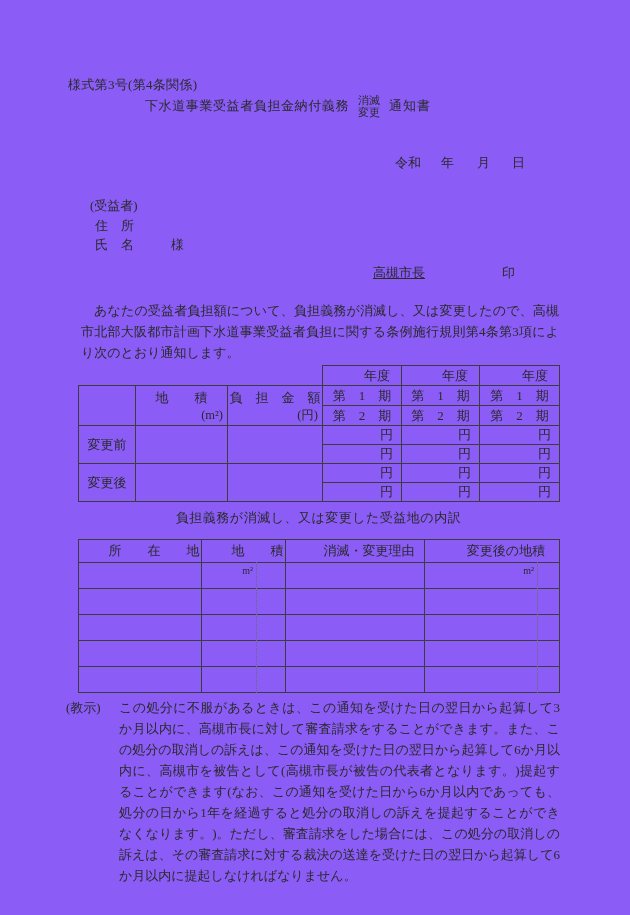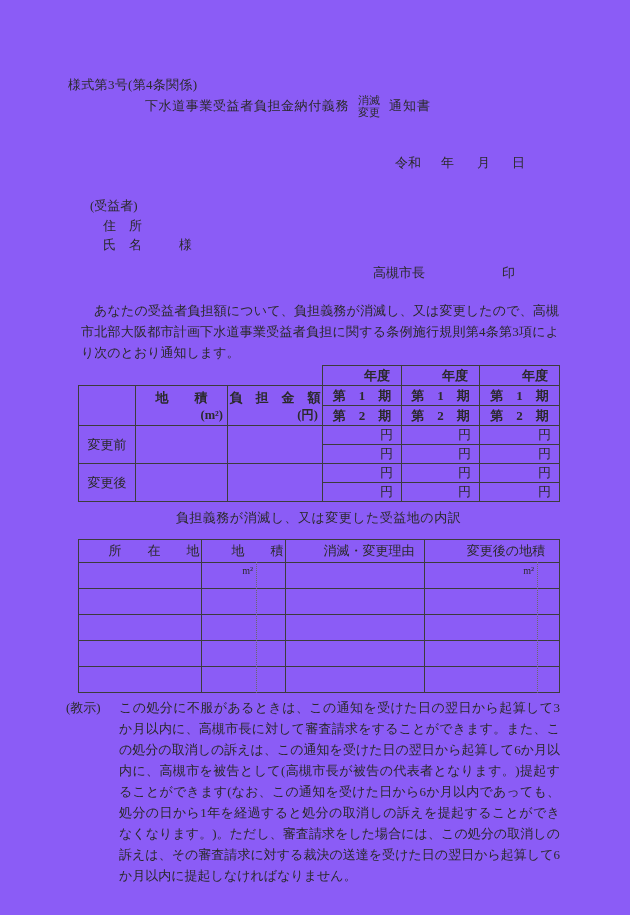--- a/index.html
+++ b/index.html
@@ -22,34 +22,34 @@
   .doc-title .main { font-size: 13px; letter-spacing: 0.6px; }
   .doc-title .stack { margin: 0 9px; font-size: 11px; line-height: 12px; }
   .doc-title .suffix { font-size: 13px; letter-spacing: 1px; }
   .date-line { left: 395px; top: 154px; }
   .date-line span { display: inline-block; }
   .date-line .yl { margin-left: 20px; }
   .date-line .ml { margin-left: 23px; }
   .date-line .dl { margin-left: 22px; }
 
   .recipient { left: 90px; top: 196px; line-height: 19.5px; }
-  .recipient .indent { padding-left: 5px; margin-left: 8px; }
+  .recipient .indent { padding-left: 5px; }
   .recipient .honorific { margin-left: 37px; }
 
-  .issuer { left: 373px; top: 264px; width: 180px; }
+  .issuer { left: 373px; top: 264px; width: 180px; text-decoration: underline; }
   .issuer .seal { position: absolute; left: 129px; top: 0; }
 
   .intro { left: 81px; top: 300px; width: 478px; line-height: 21px;
            text-indent: 13px; text-align: justify; }
 
   
   .t1 { left: 78px; top: 365px; border-collapse: collapse; table-layout: fixed; width: 481px; }
   .t1 td { border: 1px solid #3c3c3c; padding: 0; font-size: 13px; vertical-align: middle; }
   .t1 td.ghost { border-top: none; border-left: none; }
-  .t1 tr.h20 { height: 20px; font-weight: bold; }
+  .t1 tr.h20 { height: 20px; }
   .t1 tr.h19 { height: 19px; }
   .t1 .yr { text-align: right; padding-right: 11px; }
   .t1 .period { text-align: center; }
   .t1 .yen { text-align: right; padding-right: 8px; }
   .t1 .rowlabel { text-align: center; }
   .t1 .hdr2 .hl1 { text-align: center; line-height: 18px; }
   .t1 .hdr2 .hl2 { text-align: right; padding-right: 4px; line-height: 16px; font-size: 12.5px; }
 
   .t2-caption { left: 78px; top: 509px; width: 481px; text-align: center; letter-spacing: 0.5px; }
 

